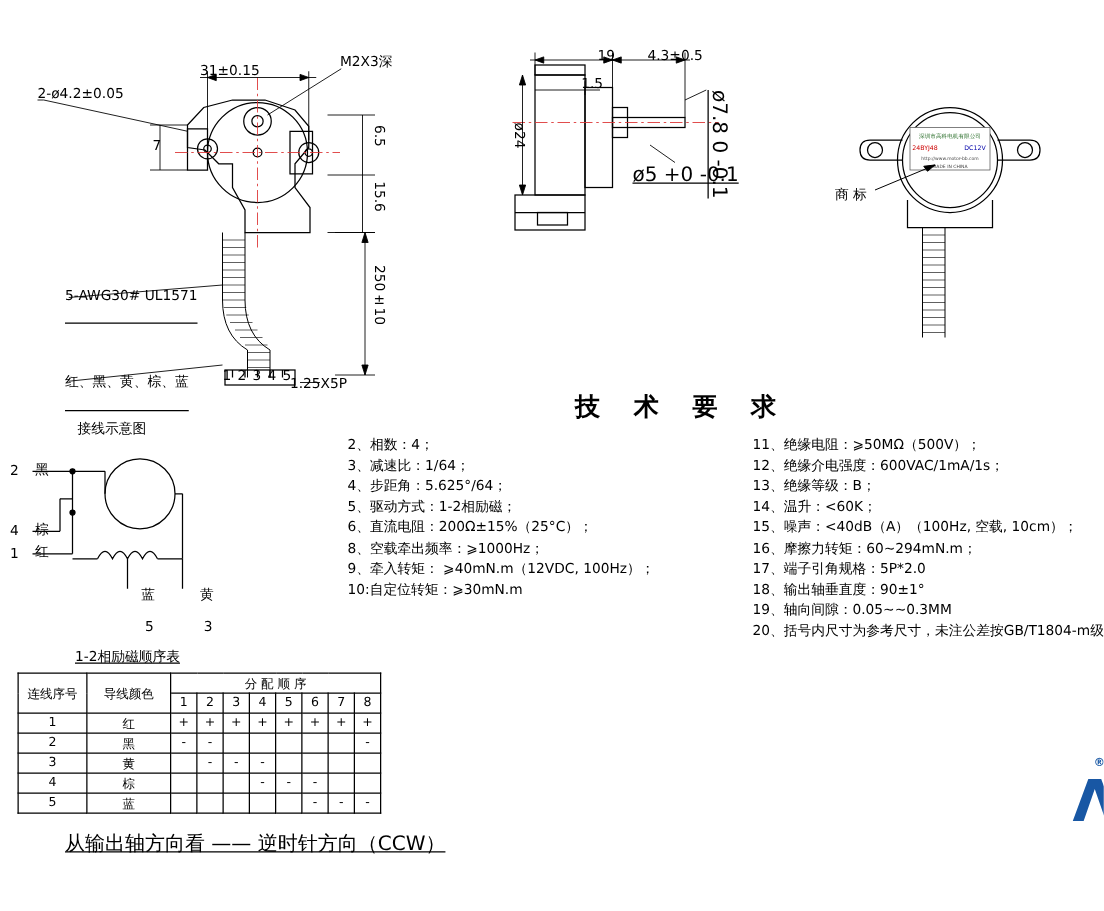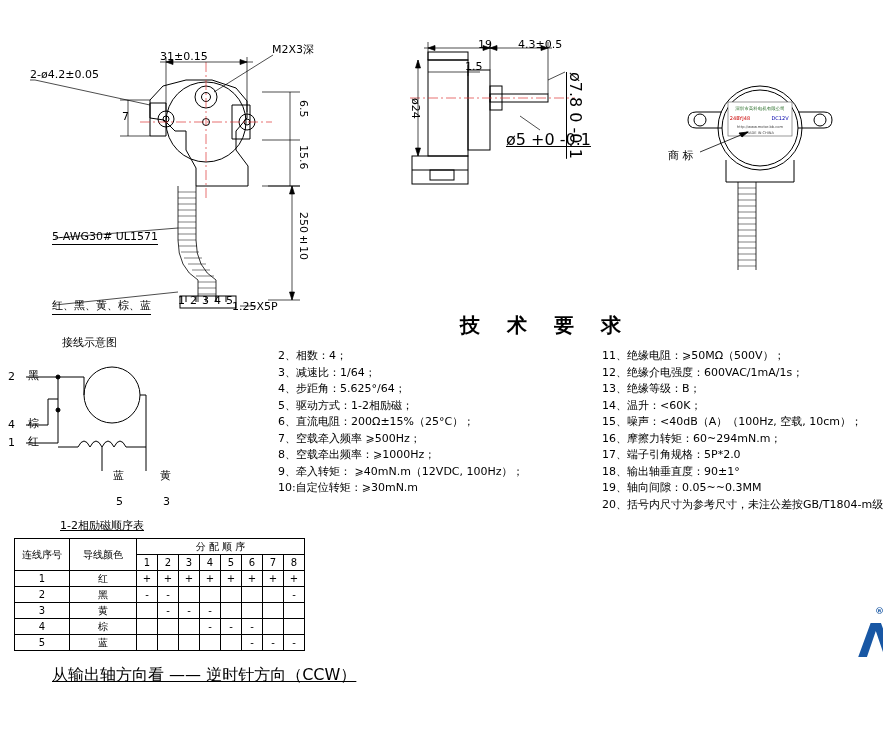--- a/index.html
+++ b/index.html
@@ -20,21 +20,21 @@
   .spec-col div{white-space:nowrap;}
   table.seq{
     position:absolute;border-collapse:collapse;font-size:10px;color:#000;
   }
   table.seq td,table.seq th{
     border:1px solid #000;text-align:center;padding:0;height:15px;font-weight:normal;
   }
   .seq .hcol{width:54px;font-family:Liberation Serif, serif;}
   .seq .hcol2{width:66px;}
   .seq .dcol{width:20px;}
-  .underline{border-bottom:1px solid #000;display:inline-block;padding-bottom:1px;}
+  .underline{border-bottom:1px solid #000;display:inline-block;padding-bottom:15px;}
   .logo{position:absolute;color:#1857a4;font-weight:bold;}
 </style>
 </head>
 <body>
 
 <div class="abs" style="left:0;top:0;">
 <svg width="340" height="330" viewBox="0 0 340 330">
   <g fill="none" stroke="#000" stroke-width="1">
 
     <path d="M150 100 L163 86 L186 80 L212 80 L236 88 L247 101 L247 118 L236 131 L236 150 L248 166
@@ -295,21 +295,20 @@
 <div class="lbl" style="left:60px;top:518px;text-decoration:underline;">1-2相励磁顺序表</div>
 
 <div class="title-cn" style="left:432px;top:312px;margin-left:28px;">技  术  要  求</div>
 
 <div class="spec-col" style="left:278px;top:348px;">
   <div>2、相数：4；</div>
   <div>3、减速比：1/64；</div>
   <div>4、步距角：5.625°/64；</div>
   <div>5、驱动方式：1-2相励磁；</div>
   <div>6、直流电阻：200Ω±15%（25°C）；</div>
-  <div>7、空载牵入频率  ⩾500Hz；</div>
   <div>8、空载牵出频率：⩾1000Hz；</div>
   <div>9、牵入转矩：  ⩾40mN.m（12VDC, 100Hz）；</div>
   <div>10:自定位转矩：⩾30mN.m</div>
 </div>
 
 <div class="spec-col" style="left:602px;top:348px;">
   <div>11、绝缘电阻：⩾50MΩ（500V）；</div>
   <div>12、绝缘介电强度：600VAC/1mA/1s；</div>
   <div>13、绝缘等级：B；</div>
   <div>14、温升：&lt;60K；</div>

